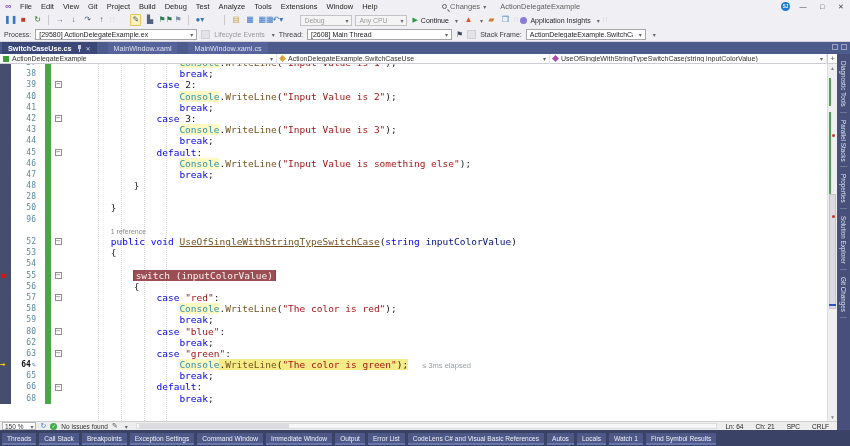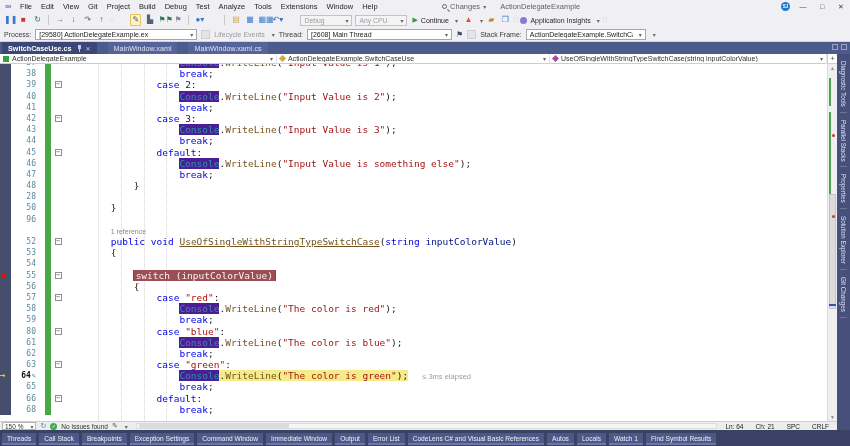--- a/index.html
+++ b/index.html
@@ -81,21 +81,21 @@
   .num{width:34px;flex:none;text-align:right;padding-right:9px;color:#5c8aa0;font-size:8px;font-family:"DejaVu Sans Mono",monospace;}
   .num.curn{color:#111;font-weight:bold;}
   .pen{color:#4e7fa8;font-size:7px;margin-left:1px;}
   .chg{width:6px;flex:none;background:#49a845;}
   .fold{width:14px;flex:none;display:flex;align-items:center;justify-content:center;}
   .fbox{width:7px;height:7px;border:1px solid #8f8f8f;background:#fff;color:#555;font-size:7px;line-height:5px;text-align:center;}
   .codec{flex:1;white-space:pre;color:#1b1b1b;overflow:hidden;}
   .tk-k{color:#0000e6;}
   .tk-p{color:#1b1b1b;}
   .tk-s{color:#a31515;}
-  .tk-c{color:#2b91af;background:#4c1d95;}
+  .tk-c{color:#2b91af;background:#fef9c3;}
   .tk-m{color:#74531f;}
   .tk-mu{color:#74531f;text-decoration:underline;}
   .tk-pr{color:#001080;}
   .tk-w{color:#fbf2f2;}
   .ct{display:inline-block;}
   .hl-bp{background:#9b4e53;outline:1px solid #8c3f44;padding:0 2px;}
   .hl-cur{background:#f6ec87;}
   .lens{font-family:"Liberation Sans",sans-serif;font-size:7px;color:#8a8a8a;}
   .perf{font-family:"Liberation Sans",sans-serif;font-size:7.5px;color:#9aa0a6;margin-left:14px;}
 
@@ -470,27 +470,20 @@
                 <span class="gut"></span>
                 <span class="num">80</span>
                 <span class="chg"></span>
                 <span class="fold">
                   <span class="fbox">−</span>
                 </span>
                 <span class="codec" style="padding-left: 91.52px;"><span class="ct"><span class="tk-k">case</span><span class="tk-p"> </span><span class="tk-s">"blue"</span><span class="tk-p">:</span></span></span>
               </div>
               <div class="crow">
                 <span class="gut"></span>
-                <span class="num">61</span>
-                <span class="chg"></span>
-                <span class="fold"></span>
-                <span class="codec" style="padding-left: 114.4px;"><span class="ct"><span class="tk-c">Console</span><span class="tk-p">.</span><span class="tk-m">WriteLine</span><span class="tk-p">(</span><span class="tk-s">"The color is blue"</span><span class="tk-p">)</span><span class="tk-p">;</span></span></span>
-              </div>
-              <div class="crow">
-                <span class="gut"></span>
                 <span class="num">62</span>
                 <span class="chg"></span>
                 <span class="fold"></span>
                 <span class="codec" style="padding-left: 114.4px;"><span class="ct"><span class="tk-k">break</span><span class="tk-p">;</span></span></span>
               </div>
               <div class="crow">
                 <span class="gut"></span>
                 <span class="num">63</span>
                 <span class="chg"></span>
                 <span class="fold">

